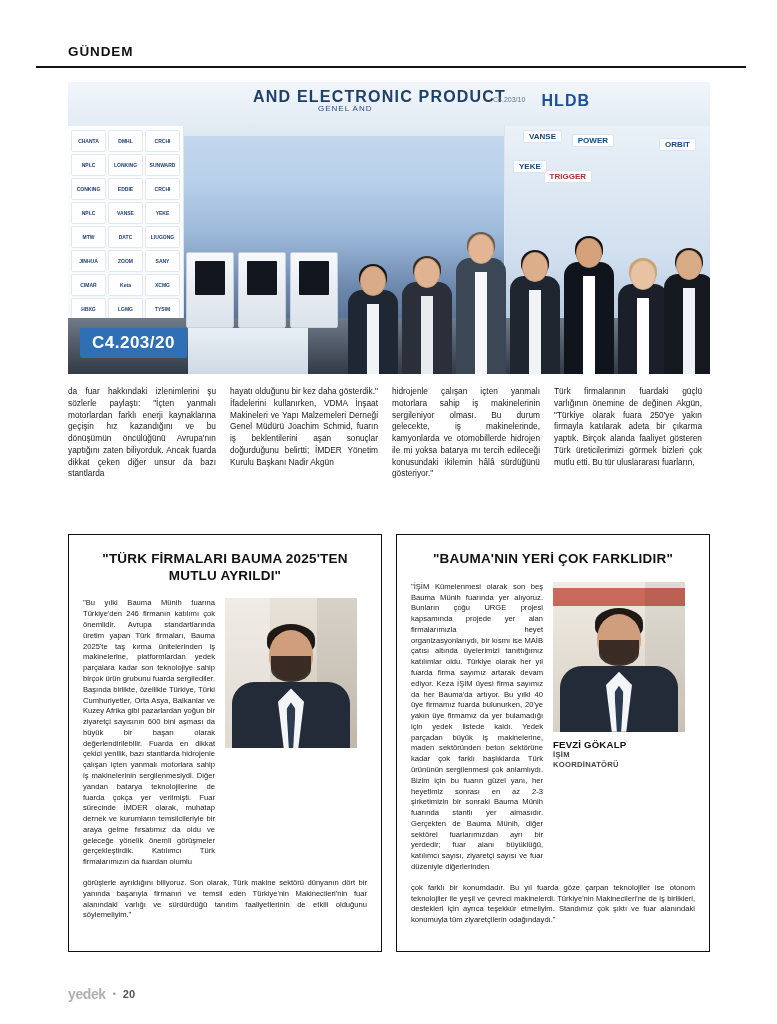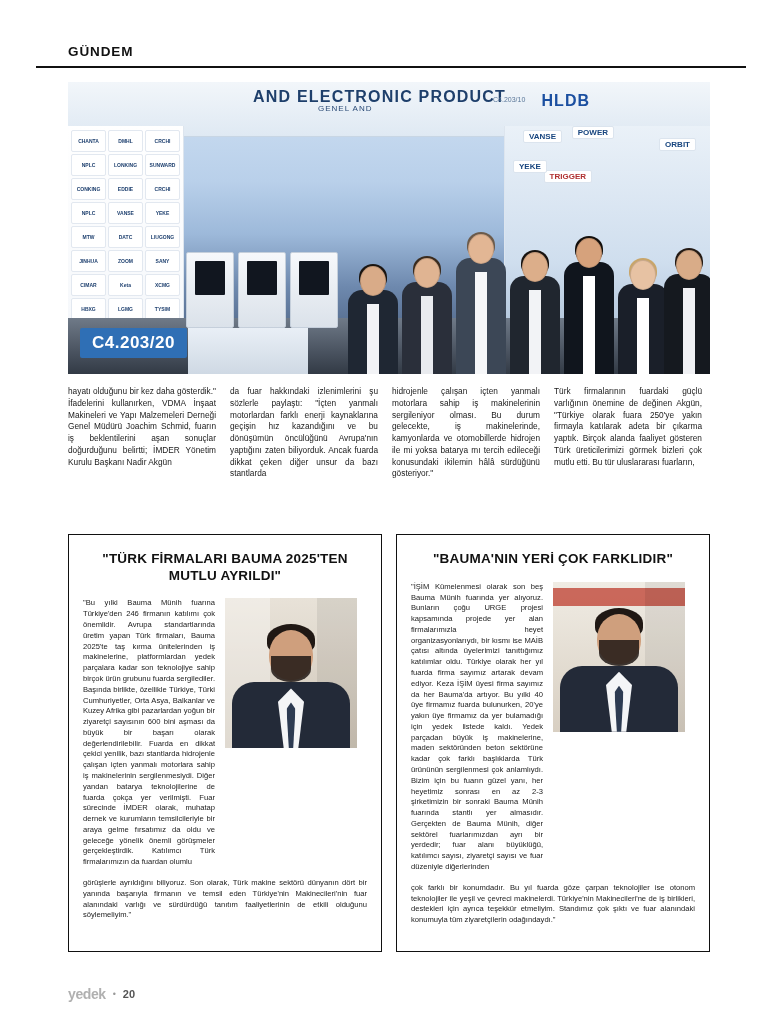--- a/index.html
+++ b/index.html
@@ -134,21 +134,21 @@
   .wall-chip {
     position: absolute;
     font-size: 8px;
     font-weight: bold;
     color: #17457f;
     background: #ffffff;
     border: 1px solid #dbe4ee;
     border-radius: 2px;
     padding: 1px 5px;
   }
-  .chip-power  { right: 96px; top: 0; }
+  .chip-power  { right: 96px; top: 8px; }
   .chip-trigger{ right: 118px; top: 44px; color:#b03030; }
   .chip-orbit  { right: 14px; top: 12px; }
   .chip-vanse  { left: 18px;  top: 4px;  }
   .chip-yeke   { left: 8px;   top: 34px; }
   
   .hero-floor {
     position: absolute;
     left: 0; bottom: 0; width: 100%; height: 56px;
     background: linear-gradient(180deg,#6f7a88 0%, #4a5360 60%, #323a45 100%);
   }
@@ -498,22 +498,22 @@
           <div class="p-hair" style="width: 28px; height: 26px; bottom: 100px; background: rgb(36, 26, 20);"></div>
           <div class="p-head" style="width: 24px; height: 28px; bottom: 94px; background: rgb(217, 172, 136);"></div>
         </div>
         <div class="person" style="left: 640px; height: 126px;"></div>
       </div>
 
     <div class="hero-badge">C4.203/20</div>
   </div>
 
   <div class="cols">
+    <div class="col">da fuar hakkındaki izlenimlerini şu sözlerle paylaştı: "İçten yanmalı motorlardan farklı enerji kaynaklarına geçişin hız kazandığını ve bu dönüşümün öncülüğünü Avrupa'nın yaptığını zaten biliyorduk. Ancak fuarda dikkat çeken diğer unsur da bazı stantlarda</div>
     <div class="col">hayatı olduğunu bir kez daha gösterdik." İfadelerini kullanırken, VDMA İnşaat Makineleri ve Yapı Malzemeleri Derneği Genel Müdürü Joachim Schmid, fuarın iş beklentilerini aşan sonuçlar doğurduğunu belirtti; İMDER Yönetim Kurulu Başkanı Nadir Akgün</div>
-    <div class="col">da fuar hakkındaki izlenimlerini şu sözlerle paylaştı: "İçten yanmalı motorlardan farklı enerji kaynaklarına geçişin hız kazandığını ve bu dönüşümün öncülüğünü Avrupa'nın yaptığını zaten biliyorduk. Ancak fuarda dikkat çeken diğer unsur da bazı stantlarda</div>
     <div class="col">hidrojenle çalışan içten yanmalı motorlara sahip iş makinelerinin sergileniyor olması. Bu durum gelecekte, iş makinelerinde, kamyonlarda ve otomobillerde hidrojen ile mi yoksa batarya mı tercih edileceği konusundaki ikilemin hâlâ sürdüğünü gösteriyor."</div>
     <div class="col">Türk firmalarının fuardaki güçlü varlığının önemine de değinen Akgün, "Türkiye olarak fuara 250'ye yakın firmayla katılarak adeta bir çıkarma yaptık. Birçok alanda faaliyet gösteren Türk üreticilerimizi görmek bizleri çok mutlu etti. Bu tür uluslararası fuarların,</div>
   </div>
 
   <div class="boxes">
 
     <div class="box">
       <div class="box-title">"TÜRK FİRMALARI BAUMA 2025'TEN MUTLU AYRILDI"</div>
       <div class="box-inner">
         <div class="box-col">"Bu yılki Bauma Münih fuarına Türkiye'den 246 firmanın katılımı çok önemlidir. Avrupa standartlarında üretim yapan Türk firmaları, Bauma 2025'te taş kırma ünitelerinden iş makinelerine, platformlardan yedek parçalara kadar son teknolojiye sahip birçok ürün grubunu fuarda sergilediler. Başında birlikte, özellikle Türkiye, Türki Cumhuriyetler, Orta Asya, Balkanlar ve Kuzey Afrika gibi pazarlardan yoğun bir ziyaretçi sayısının 600 bini aşması da büyük bir başarı olarak değerlendirilebilir. Fuarda en dikkat çekici yenilik, bazı stantlarda hidrojenle çalışan içten yanmalı motorlara sahip iş makinelerinin sergilenmesiydi. Diğer yandan batarya teknolojilerine de fuarda çokça yer verilmişti. Fuar sürecinde İMDER olarak, muhatap dernek ve kurumların temsilcileriyle bir araya gelme fırsatımız da oldu ve geleceğe yönelik önemli görüşmeler gerçekleştirdik. Katılımcı Türk firmalarımızın da fuardan olumlu</div>
@@ -543,20 +543,25 @@
           <div class="portrait p2">
             <div class="banner"></div>
             <div class="backdrop-right"></div>
             <div class="pr-hair"></div>
             <div class="pr-head"></div>
             <div class="pr-beard"></div>
             <div class="pr-body"></div>
             <div class="pr-shirt"></div>
             <div class="pr-tie"></div>
           </div>
+          <div class="cred">
+            <div class="cred-name">FEVZİ GÖKALP</div>
+            <div class="cred-org">İŞİM</div>
+            <div class="cred-role">KOORDİNATÖRÜ</div>
+          </div>
         </div>
       </div>
       <div class="box-bottom">
         <div class="box-col" style="width:100%">çok farklı bir konumdadır. Bu yıl fuarda göze çarpan teknolojiler ise otonom teknolojiler ile yeşil ve çevreci makinelerdi. Türkiye'nin Makinecileri'ne de iş birlikleri, destekleri için ayrıca teşekkür etmeliyim. Standımız çok şıktı ve fuar alanındaki konumuyla tüm ziyaretçilerin odağındaydı."</div>
       </div>
     </div>
 
   </div>
 
   <div class="footer">

